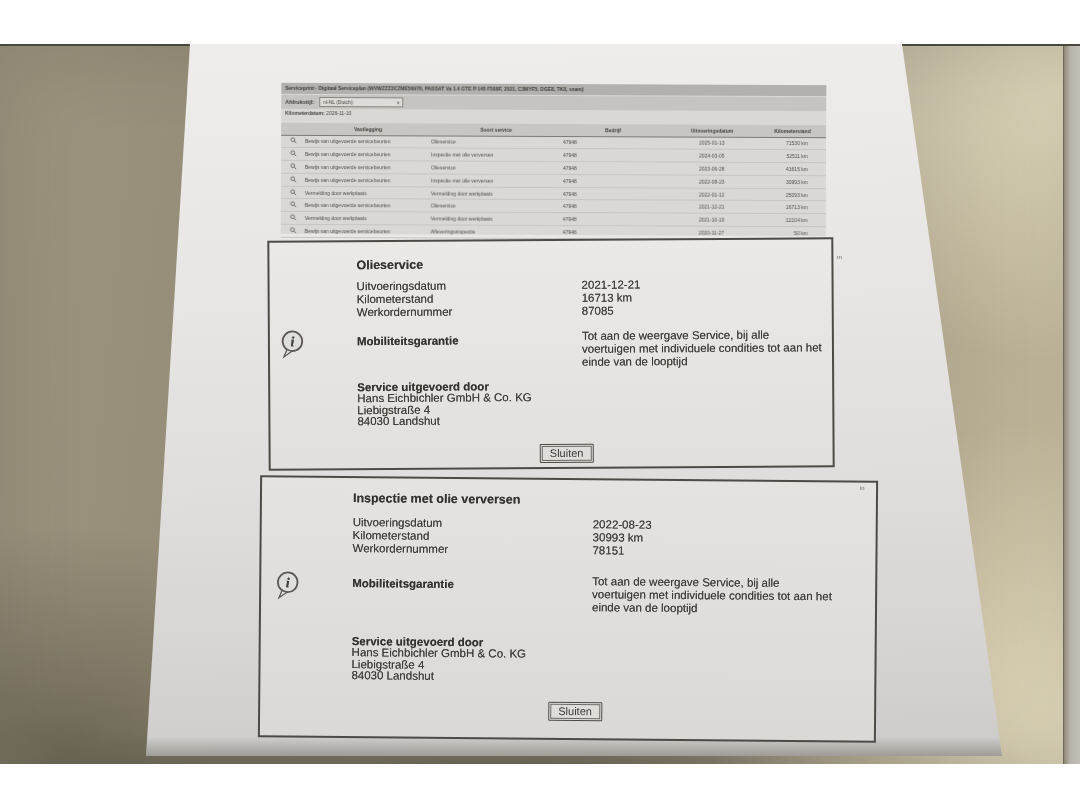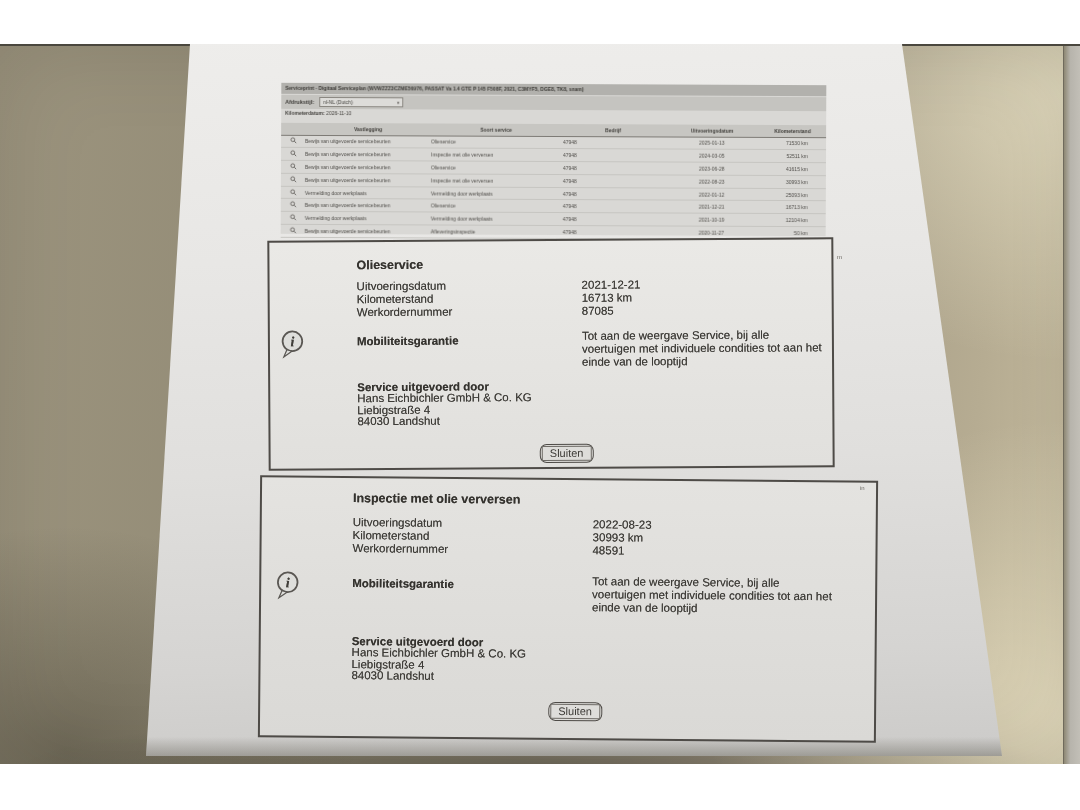--- a/index.html
+++ b/index.html
@@ -76,21 +76,21 @@
   .dlg-garantie{position:absolute;display:grid;}
   .dialog-1 .dlg-garantie{left:87px;top:89px;grid-template-columns:225px 242px;}
   .dialog-2 .dlg-garantie{left:91px;top:95px;grid-template-columns:240px 242px;}
   .g-label{font-weight:bold;color:#34322e;padding-top:4px;}
   .g-text{line-height:13px;}
   .dlg-servicedoor{position:absolute;line-height:11.4px;}
   .dialog-1 .dlg-servicedoor{left:87px;top:140px;}
   .dialog-2 .dlg-servicedoor{left:91px;top:158px;}
   .sd-head{font-weight:bold;color:#34322e;}
   .dlg-close{position:absolute;transform:translateX(-50%);
-    border:1px solid #4e4b47;border-radius:7px;background:#deddda;padding:1px;cursor:pointer;}
+    border:1px solid #4e4b47;border-radius:1px;background:#deddda;padding:1px;cursor:pointer;}
   .dialog-1 .dlg-close{left:296px;top:203px;}
   .dialog-2 .dlg-close{left:315px;top:222px;}
   .dlg-close .inner{display:block;border:1px solid #6e6b66;padding:0 7px;font-size:11px;
     line-height:13px;color:#3d3b37;font-family:inherit;}
 
   .frag{position:absolute;font-size:6px;color:#6b6862;}
   .frag-1{left:837px;top:254px;}
   .frag-2{left:860px;top:485px;}
 </style>
 </head>
@@ -259,21 +259,21 @@
     <div class="frow">
         <span>Uitvoeringsdatum</span>
         <span>2022-08-23</span>
       </div>
     <div class="frow">
         <span>Kilometerstand</span>
         <span>30993 km</span>
       </div>
     <div class="frow">
         <span>Werkordernummer</span>
-        <span>48591</span>
+        <span>78151</span>
       </div>
   </div>
   <div class="dlg-info-icon">
     <svg viewBox="0 0 24 26" width="27" height="29">
         <circle cx="12" cy="10.5" r="8.8" fill="#dededb" stroke="#5a5753" stroke-width="1.6"></circle>
         <path d="M7 18 L4.2 24.5 L11.5 19.4 Z" fill="#dededb" stroke="#5a5753" stroke-width="1.1"></path>
         <text x="12" y="15" font-size="12.5" font-weight="bold" font-style="italic" text-anchor="middle" fill="#3f3d39" font-family="Liberation Serif, serif">i</text>
       </svg>
   </div>
   <div class="dlg-garantie">

